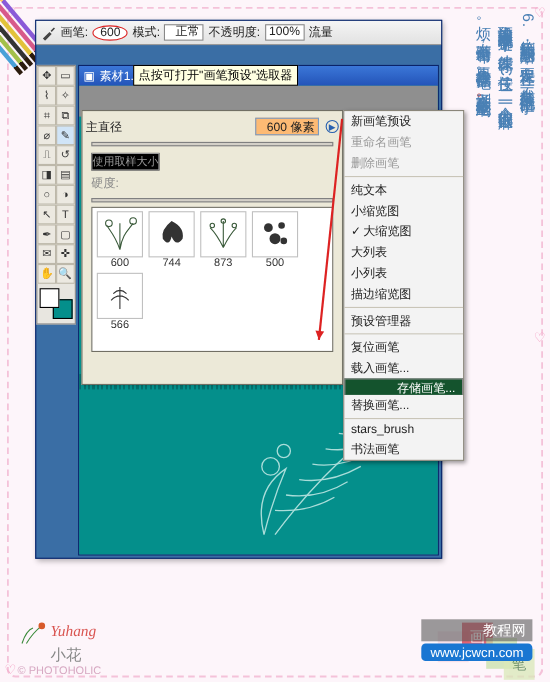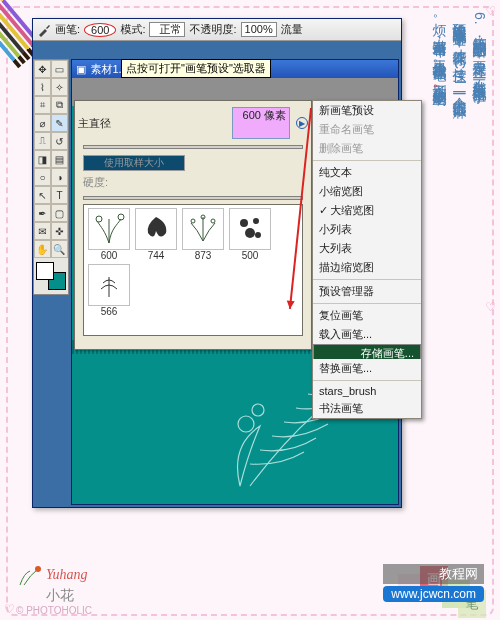--- a/index.html
+++ b/index.html
@@ -27,21 +27,21 @@
 .swatch .fg{position:absolute;left:2px;top:2px;width:18px;height:18px;background:#fff;border:1px solid #000;}
 .swatch .bg{position:absolute;right:2px;bottom:2px;width:18px;height:18px;background:#048f8b;border:1px solid #000;}
 .doc{position:absolute;left:38px;top:40px;right:2px;bottom:2px;border:1px solid #0a246a;}
 .doctitle{height:18px;background:linear-gradient(#3b77d8,#2353b8);color:#fff;font-size:11px;display:flex;align-items:center;padding:0 4px;gap:4px;}
 .canvas{position:absolute;left:0;top:18px;right:0;bottom:0;background:#048f8b;}
 .canvas-top{height:28px;background:#8f8f8f;}
 .grass{position:absolute;left:0;right:0;bottom:150px;height:14px;background:repeating-linear-gradient(90deg,#036f6c 0 2px,#048f8b 2px 4px);}
 .feather{position:absolute;right:8px;bottom:8px;}
 .panel{position:absolute;left:74px;top:100px;width:238px;height:250px;background:#ece9d8;border:1px solid #716f64;font-size:11px;color:#222;box-shadow:1px 1px 2px rgba(0,0,0,.3);}
 .panel .r1{display:flex;align-items:center;padding:6px 3px 2px;gap:6px;justify-content:space-between;}
-.panel .r1 .val{width:58px;height:32px;background:#f0abfc;border:1px solid #7a9ac0;text-align:right;padding:0 3px;}
+.panel .r1 .val{width:58px;height:16px;background:#fdba74;border:1px solid #7a9ac0;text-align:right;padding:0 3px;}
 .panel .play{width:12px;height:12px;border-radius:50%;border:1px solid #2961af;display:flex;align-items:center;justify-content:center;color:#2961af;font-size:8px;}
 .slider{height:4px;background:#d4d0c8;border:1px solid #808080;margin:4px 8px;}
 .panel .lbl{padding:2px 8px;color:#888;}
 .brushgrid{margin:4px 8px;background:#fff;border:1px solid #716f64;height:132px;overflow:auto;display:flex;flex-wrap:wrap;align-content:flex-start;gap:3px;padding:3px;}
 .brush{width:44px;display:flex;flex-direction:column;align-items:center;}
 .brush .thumb{width:42px;height:42px;background:#fff;border:1px solid #c0c0c0;display:flex;align-items:center;justify-content:center;}
 .brush .thumb svg{width:36px;height:36px;}
 .brush .sz{font-size:10px;color:#333;}
 .ctxmenu{position:absolute;left:312px;top:100px;width:110px;background:#f3f3f3;border:1px solid #8a867a;font-size:11px;box-shadow:2px 2px 4px rgba(0,0,0,.4);}
 .ctxmenu .mi{padding:2px 6px;white-space:nowrap;color:#222;border-bottom:0;}
@@ -170,21 +170,21 @@
 </div>
 
 <div class="panel">
   <div class="r1">
     <span>主直径</span>
     <span style="flex:1"></span>
     <span class="val">600 像素</span>
     <span class="play">▶</span>
   </div>
   <div class="slider"></div>
-  <div class="lbl"><button style="font-size:10px;padding:0 20px;background:#0c4a6e;border:1px solid #999;color:#999" disabled="">使用取样大小</button></div>
+  <div class="lbl"><button style="font-size:10px;padding:0 0;background:#000000;border:1px solid #999;color:#999" disabled="">使用取样大小</button></div>
   <div class="lbl">硬度:</div>
   <div class="slider"></div>
   <div class="brushgrid">
     <div class="brush">
         <div class="thumb">
           <svg viewBox="0 0 36 36">
             <g stroke="#3a5a3a" fill="none">
               <path d="M18 32 C14 20 10 16 6 10 M18 32 C20 18 26 14 30 8 M18 32 L18 8"></path>
               <circle cx="8" cy="8" r="3"></circle>
               <circle cx="30" cy="6" r="3"></circle>
@@ -243,22 +243,22 @@
 <div class="redline"></div>
 
 <div class="ctxmenu">
   <div class="mi">新画笔预设</div>
   <div class="mi dim">重命名画笔</div>
   <div class="mi dim">删除画笔</div>
   <div class="mi sep"></div>
   <div class="mi">纯文本</div>
   <div class="mi">小缩览图</div>
   <div class="mi chk">大缩览图</div>
+  <div class="mi">大列表</div>
   <div class="mi">小列表</div>
-  <div class="mi">大列表</div>
   <div class="mi">描边缩览图</div>
   <div class="mi sep"></div>
   <div class="mi">预设管理器</div>
   <div class="mi sep"></div>
   <div class="mi">复位画笔</div>
   <div class="mi">载入画笔...</div>
   <div class="mi sel">存储画笔...</div>
   <div class="mi">替换画笔...</div>
   <div class="mi sep"></div>
   <div class="mi">stars_brush</div>

